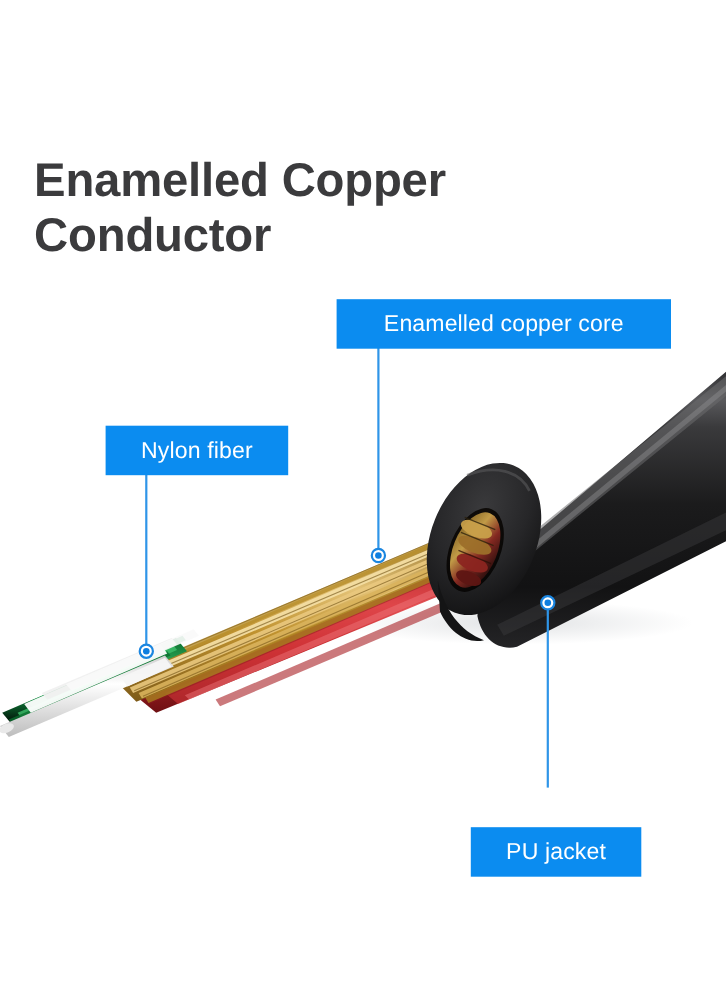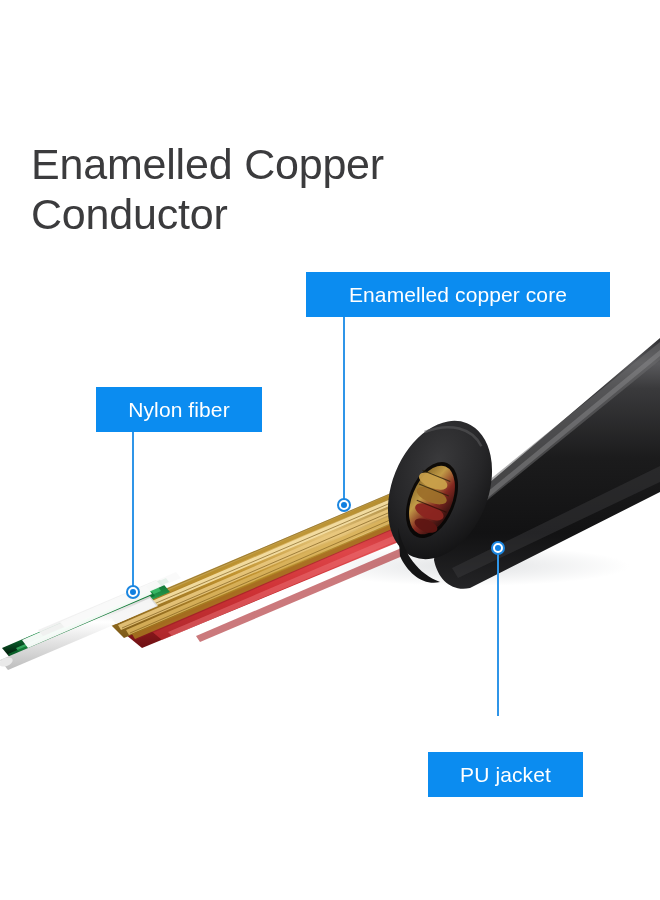--- a/index.html
+++ b/index.html
@@ -8,21 +8,21 @@
     background:#ffffff;
     font-family:"Liberation Sans","DejaVu Sans",sans-serif;
     overflow:hidden;
     position:relative;
   }
   #stage{position:absolute;inset:0;width:660px;height:900px;overflow:hidden;background:#fff;}
 
   
   .title{
     position:absolute;left:31px;top:139px;width:520px;
-    font-size:43px;line-height:50px;font-weight:400;
+    font-size:43px;line-height:50px;font-weight:700;
     color:#3b3b3d;letter-spacing:-0.2px;white-space:pre-line;
   }
   .subtitle{
     position:absolute;left:33px;top:258px;width:300px;
     font-size:25px;line-height:31px;font-weight:400;
     color:#4b4b4d;white-space:pre-line;
   }
 
   
   .label{

